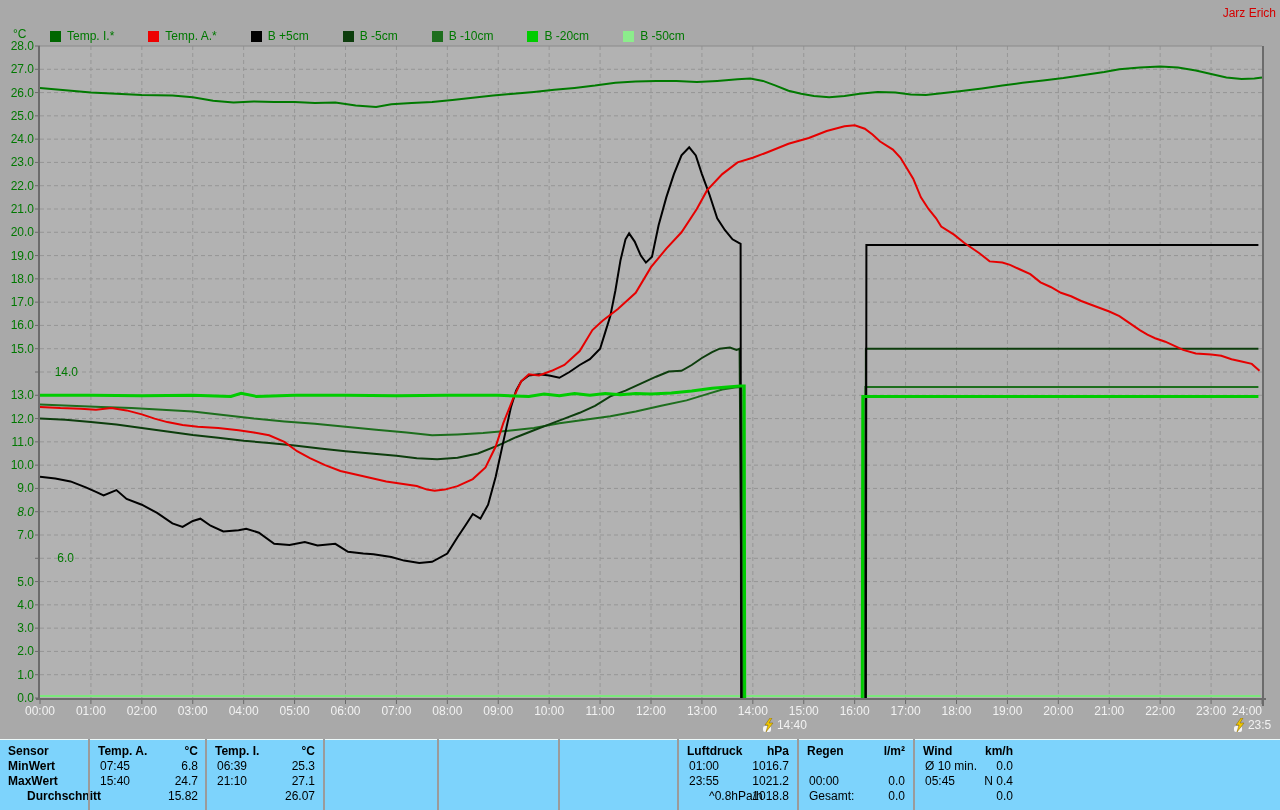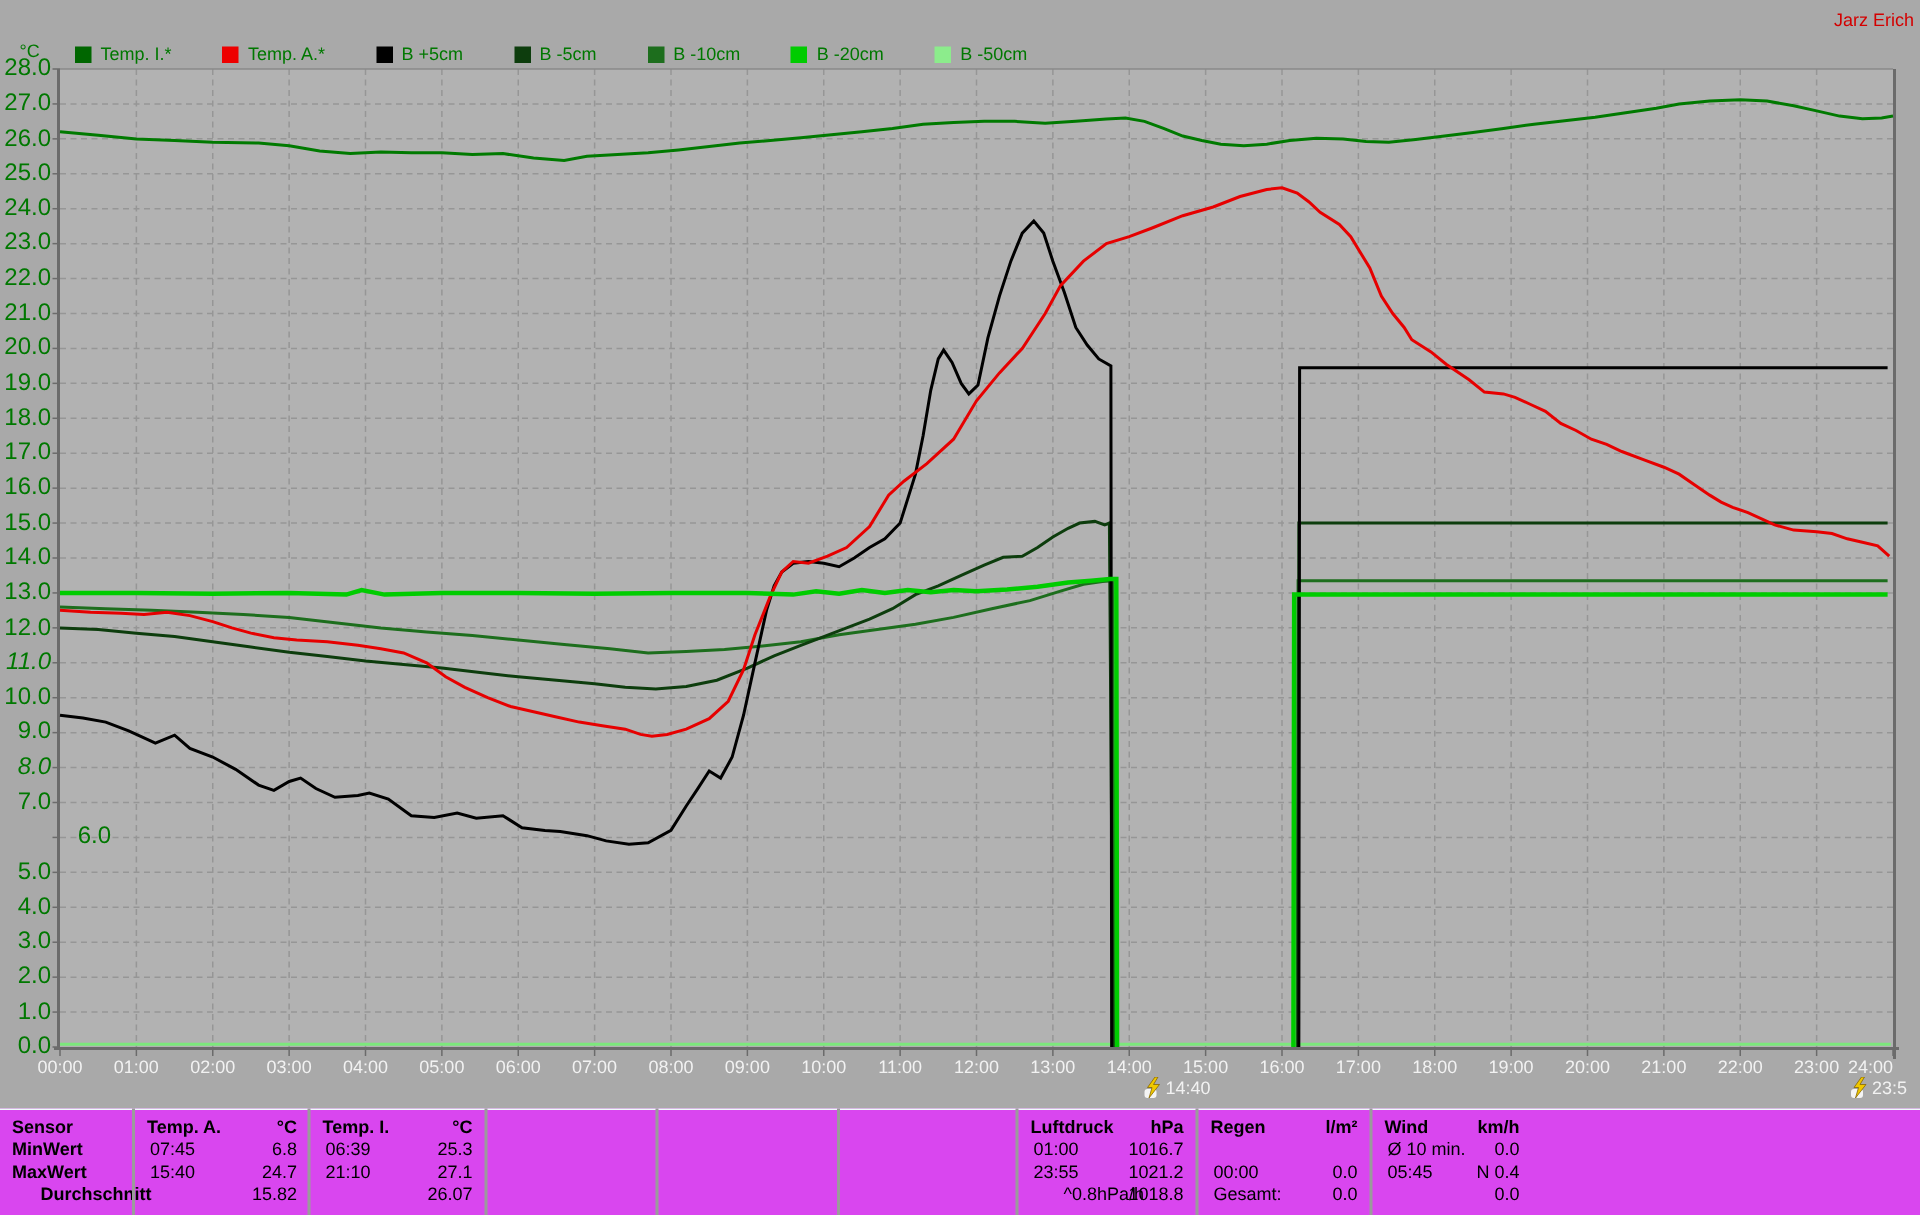--- a/index.html
+++ b/index.html
@@ -19,25 +19,25 @@
   .legend-item{display:flex;align-items:center;gap:6px;}
   .swatch{width:11px;height:11px;display:inline-block;}
   .legend-label{color:#007800;font-size:12px;white-space:nowrap;}
   
   .plot-bg{position:absolute;left:40px;top:46px;width:1222px;height:652px;background:#b2b2b2;}
   #chart-svg{position:absolute;left:0;top:0;}
   .grid{stroke:#969696;stroke-width:1;stroke-dasharray:4 3;}
   .tick{stroke:#6b6b6b;stroke-width:1;}
   .axis{stroke:#6b6b6b;stroke-width:2;}
   .border-line{stroke:#8a8a8a;stroke-width:1;}
-  .y-tick-label{position:absolute;width:34px;text-align:right;color:#007800;font-size:16px;line-height:14px;}
+  .y-tick-label{position:absolute;width:34px;text-align:right;color:#007800;font-size:12px;line-height:14px;}
   .x-tick-label{position:absolute;width:38px;text-align:center;color:#f2f2f2;font-size:12px;line-height:14px;}
   .marker{position:absolute;display:flex;align-items:flex-start;gap:1px;color:#f2f2f2;font-size:12px;white-space:nowrap;}
   
-  .stats-table{position:absolute;left:0;top:739px;width:1280px;height:71px;background:#d946ef;border-top:1px solid #eefafa;}
+  .stats-table{position:absolute;left:0;top:739px;width:1280px;height:71px;background:#7dd3fc;border-top:1px solid #eefafa;}
   .sep{position:absolute;top:739px;width:2px;height:71px;background:#9b9b9b;}
   .t-cell{position:absolute;font-size:12px;color:#000;line-height:13px;white-space:nowrap;}
   .t-bold{font-weight:bold;}
   .t-right{text-align:right;}
 </style>
 </head>
 <body>
 
 <div class="titlebar">
   <div class="user">Jarz Erich</div>
@@ -203,24 +203,24 @@
     <div class="y-tick-label" style="left: 0px; top: 667.714px;">1.0</div>
     <div class="y-tick-label" style="left: 0px; top: 644.429px;">2.0</div>
     <div class="y-tick-label" style="left: 0px; top: 621.143px;">3.0</div>
     <div class="y-tick-label" style="left: 0px; top: 597.857px;">4.0</div>
     <div class="y-tick-label" style="left: 0px; top: 574.571px;">5.0</div>
     <div class="y-tick-label" style="left: 0px; top: 551.286px; margin-left: 40px;">6.0</div>
     <div class="y-tick-label" style="left: 0px; top: 528px;">7.0</div>
     <div class="y-tick-label" style="left: 0px; top: 504.714px; font-style: italic;">8.0</div>
     <div class="y-tick-label" style="left: 0px; top: 481.429px;">9.0</div>
     <div class="y-tick-label" style="left: 0px; top: 458.143px;">10.0</div>
-    <div class="y-tick-label" style="left: 0px; top: 434.857px; font-style: italic;">11.0</div>
+    <div class="y-tick-label" style="left: 0px; top: 434.857px;">11.0</div>
     <div class="y-tick-label" style="left: 0px; top: 411.571px;">12.0</div>
     <div class="y-tick-label" style="left: 0px; top: 388.286px;">13.0</div>
-    <div class="y-tick-label" style="left: 0px; top: 365px;">14.0</div>
+    <div class="y-tick-label" style="left: 0px; top: 365px; padding-left: 44px;">14.0</div>
     <div class="y-tick-label" style="left: 0px; top: 341.714px;">15.0</div>
     <div class="y-tick-label" style="left: 0px; top: 318.429px;">16.0</div>
     <div class="y-tick-label" style="left: 0px; top: 295.143px;">17.0</div>
     <div class="y-tick-label" style="left: 0px; top: 271.857px;">18.0</div>
     <div class="y-tick-label" style="left: 0px; top: 248.571px;">19.0</div>
     <div class="y-tick-label" style="left: 0px; top: 225.286px;">20.0</div>
     <div class="y-tick-label" style="left: 0px; top: 202px;">21.0</div>
     <div class="y-tick-label" style="left: 0px; top: 178.714px;">22.0</div>
     <div class="y-tick-label" style="left: 0px; top: 155.429px;">23.0</div>
     <div class="y-tick-label" style="left: 0px; top: 132.143px;">24.0</div>

